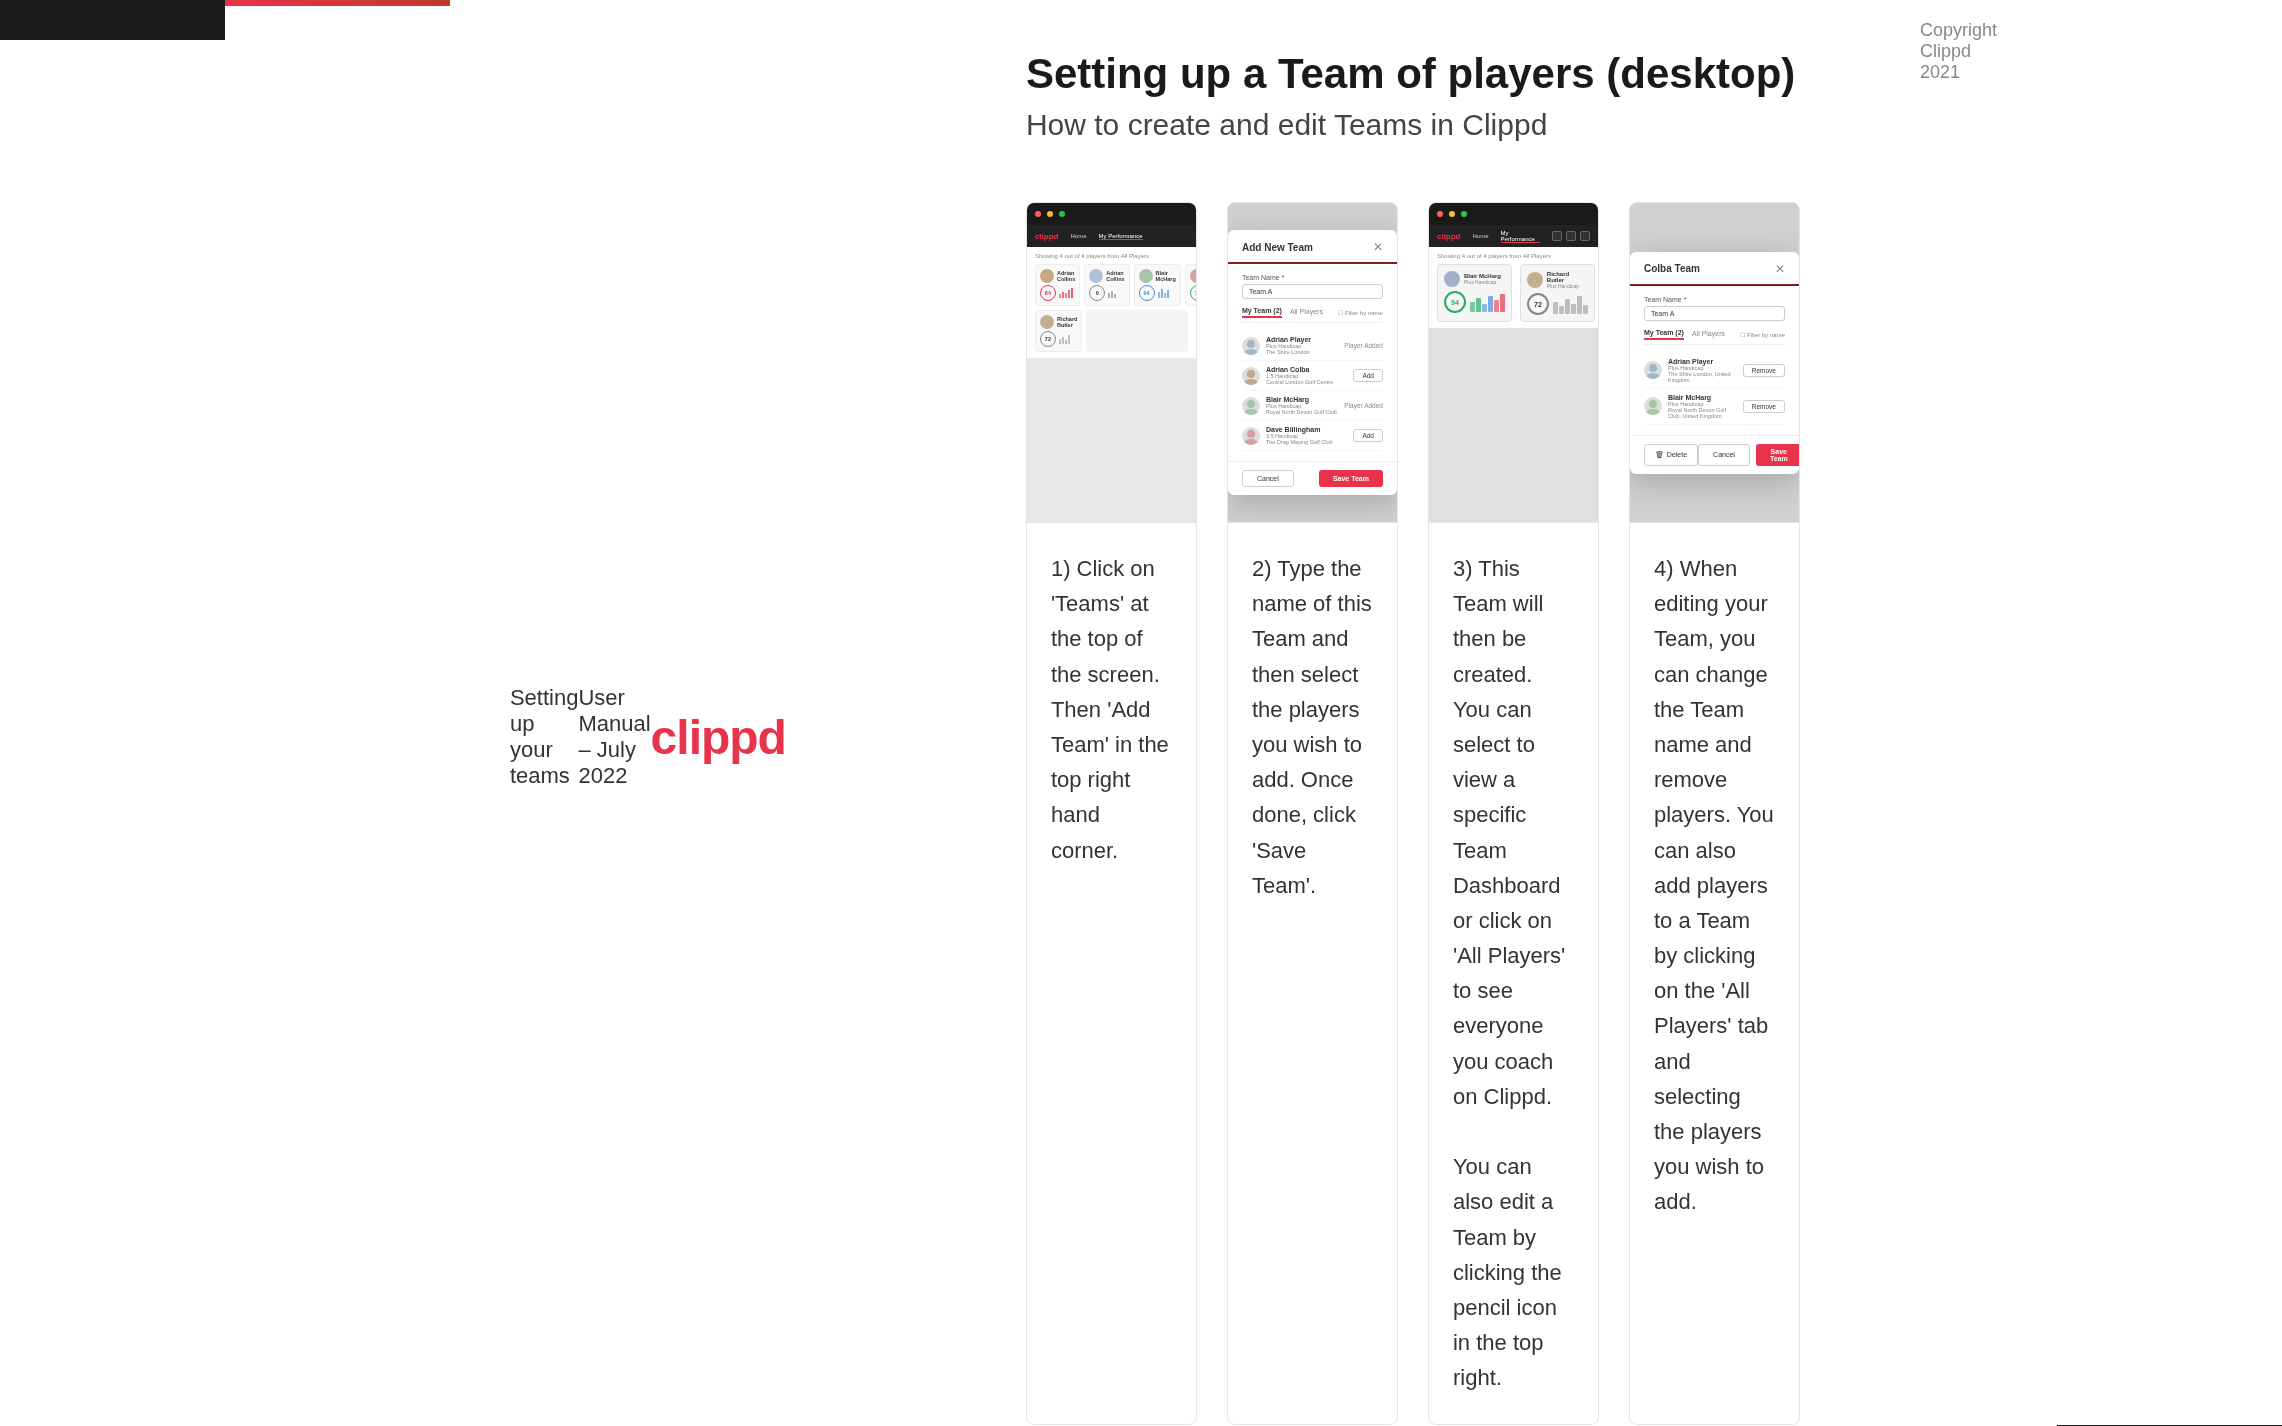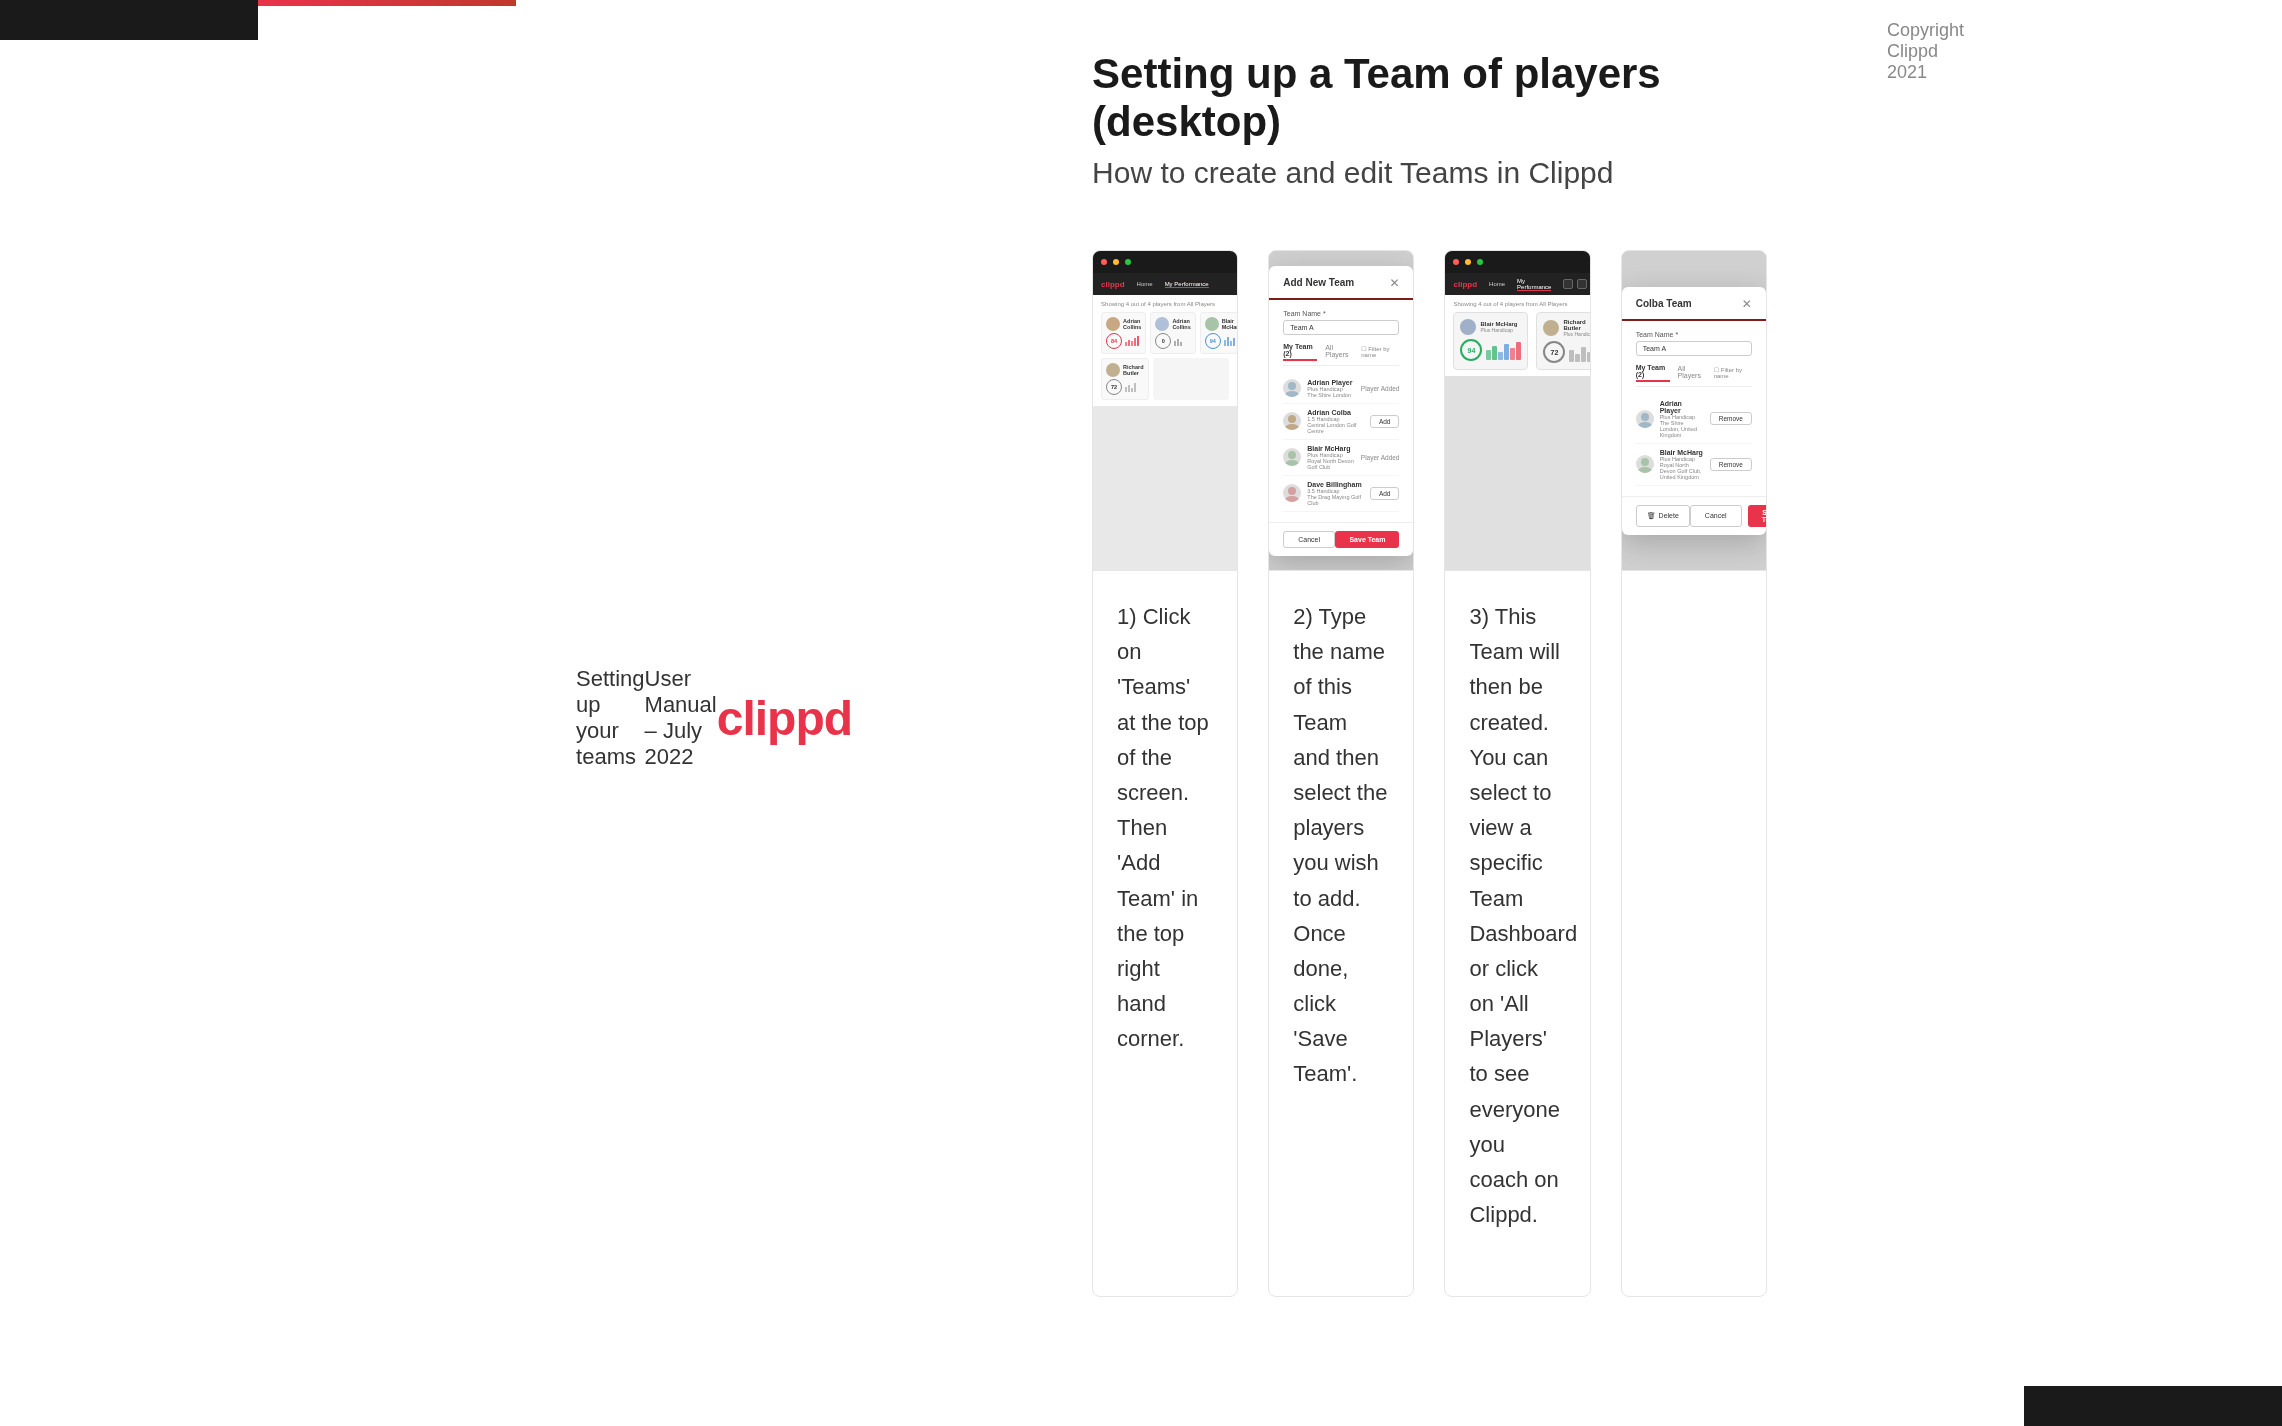--- a/index.html
+++ b/index.html
@@ -624,20 +624,21 @@
                     </div>
                   </div>
                 </div>
               </div>
             </div>
           </div>
         </div>
         <div class="card-text">
           <span>3) This Team will then be created. You can select to view a specific Team Dashboard or click on 'All Players' to see everyone you coach on Clippd.</span>
           <br><br>
+          <span>You can also edit a Team by clicking the pencil icon in the top right.</span>
         </div>
       </div>
 
       <div class="card">
         <div class="card-screenshot">
           <div style="width:100%;height:100%;background:#ccc;display:flex;align-items:center;justify-content:center;position:relative;overflow:hidden;">
             <div style="position:absolute;inset:0;background:#d0d0d0;"></div>
 
             <div class="mock-edit-dialog">
               <div class="mock-dialog-header">
@@ -687,20 +688,21 @@
                   <span>Delete</span>
                 </button>
                 <div style="display:flex;gap:6px;">
                   <button class="mock-btn-cancel">Cancel</button>
                   <button class="mock-btn-save">Save Team</button>
                 </div>
               </div>
             </div>
           </div>
         </div>
+        <div class="card-text">4) When editing your Team, you can change the Team name and remove players. You can also add players to a Team by clicking on the 'All Players' tab and selecting the players you wish to add.</div>
       </div>
 
     </div>
   </div>
 
   <div class="footer">
     <span>Copyright Clippd 2021</span>
   </div>
 
   <div class="bottom-bar"></div>

